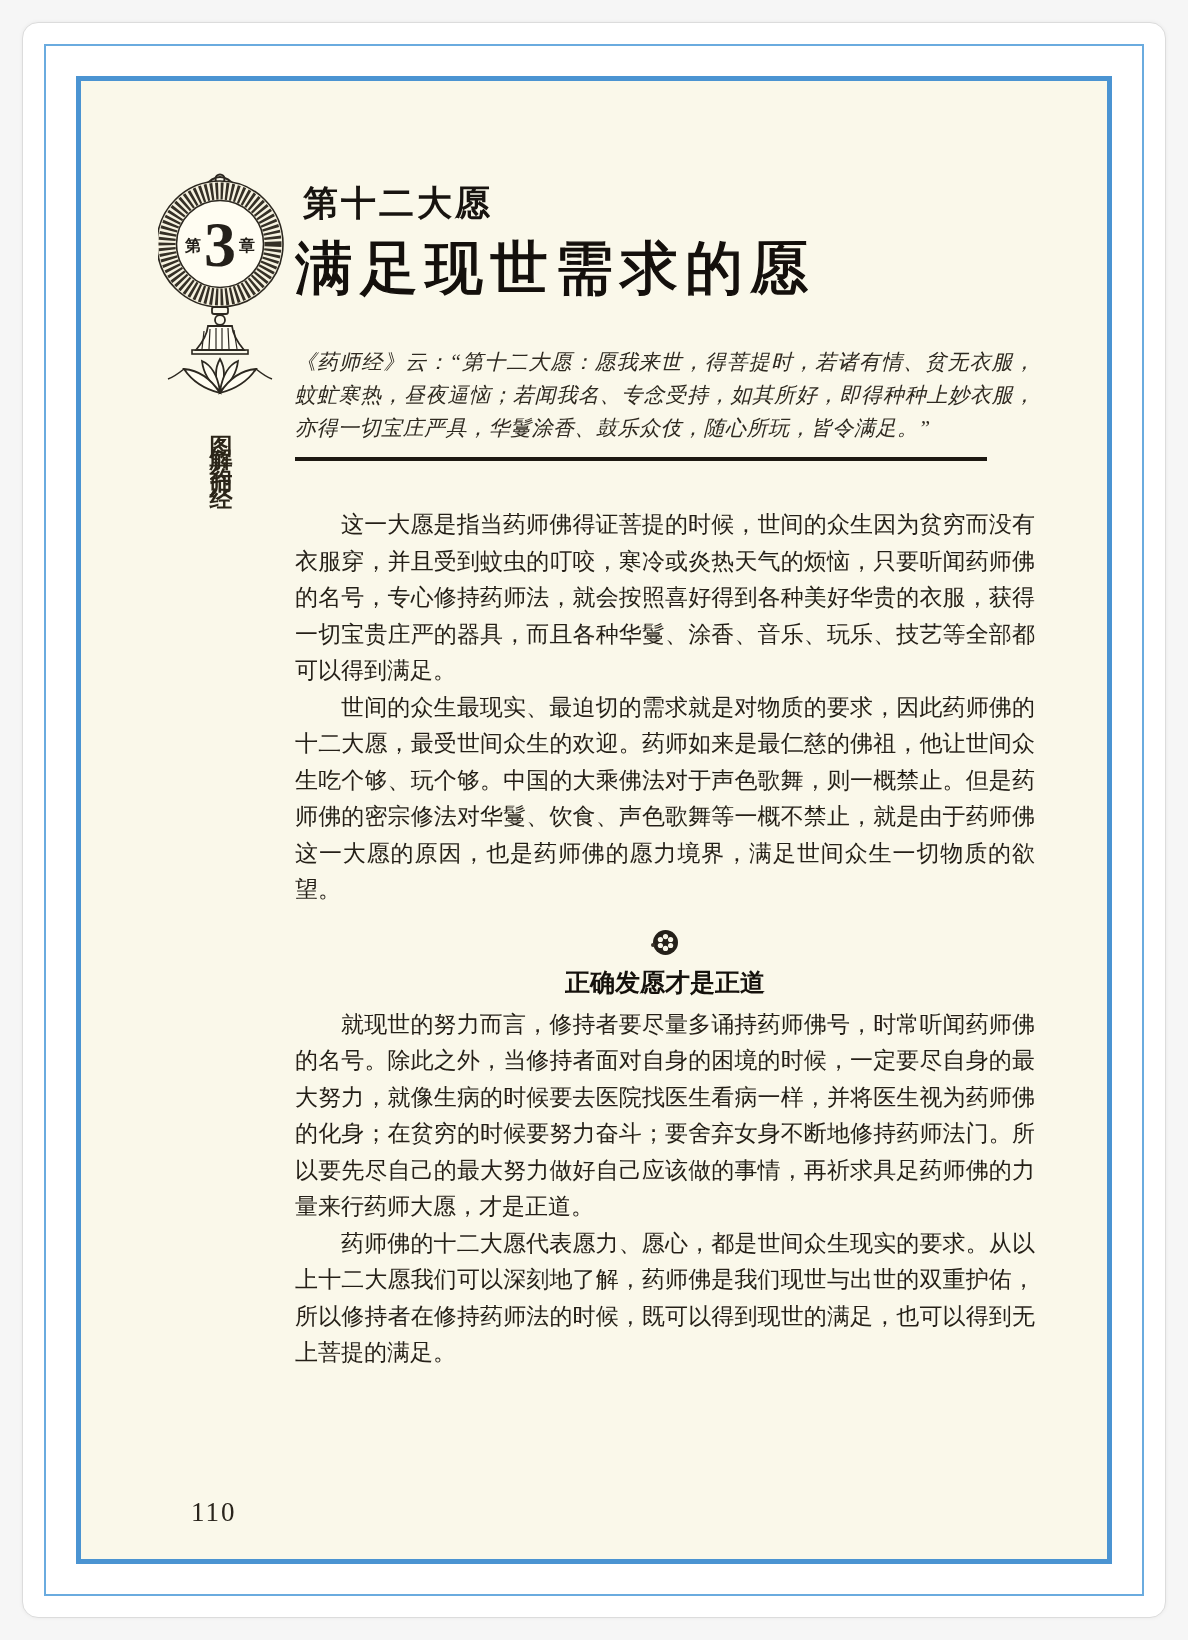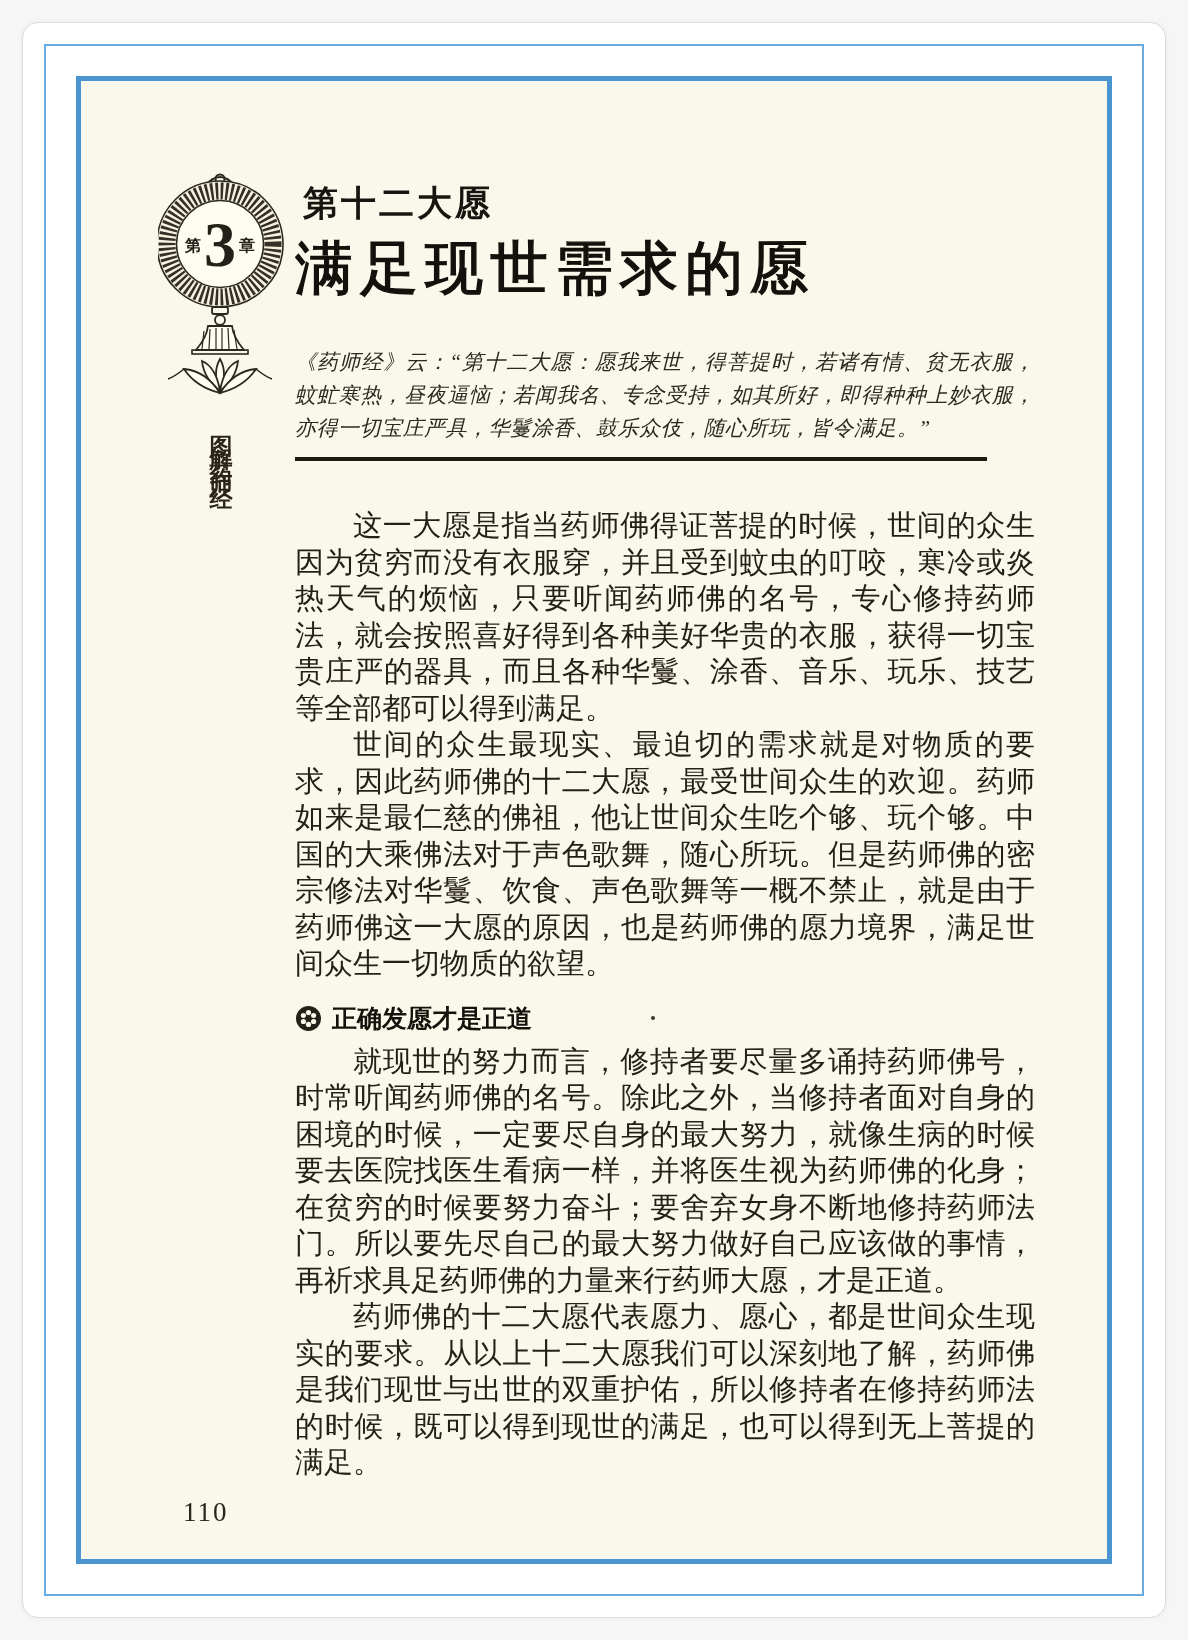--- a/index.html
+++ b/index.html
@@ -78,47 +78,48 @@
     text-align-last:left;
     letter-spacing:0.5px;
   }
   .rule{
     margin-top:12px;
     width:692px;
     border-top:4px solid #1d1912;
   }
   .para{
     margin:0;
-    font-size:29px;
+    font-size:23px;
     line-height:36.5px;
     text-align:justify;
     text-align-last:left;
     text-indent:2em;
     color:#241f17;
   }
   .para.first{margin-top:46px;}
   .section-heading{
     margin:20px 0 8px 0;
     display:flex;
     align-items:center;
     gap:10px;
     font-family:"Liberation Sans","DejaVu Sans",sans-serif;
     font-weight:bold;
     font-size:25px;
     color:#15110c;
     position:relative;
+    flex-direction:column;
   }
   .seal-icon{display:inline-block;line-height:0;}
   .artifact-dot{
     position:absolute;left:356px;top:14px;
     width:4px;height:4px;border-radius:50%;
     background:#3a342a;
   }
   .page-number{
-    position:absolute;left:102px;top:1416px;
+    position:absolute;left:110px;top:1416px;
     font-size:27px;
     color:#2a251d;
     letter-spacing:2px;
   }
   .emblem text{fill:#24201a;}
 </style>
 </head>
 <body>
 
 <div class="page-card">
@@ -158,21 +159,21 @@
         </aside>
 
         <main class="main-col">
           <h2 class="subtitle">第十二大愿</h2>
           <h1 class="title">满足现世需求的愿</h1>
 
           <p class="quote">《药师经》云：“第十二大愿：愿我来世，得菩提时，若诸有情、贫无衣服，蚊虻寒热，昼夜逼恼；若闻我名、专念受持，如其所好，即得种种上妙衣服，亦得一切宝庄严具，华鬘涂香、鼓乐众伎，随心所玩，皆令满足。”</p>
           <div class="rule"></div>
 
           <p class="para first">这一大愿是指当药师佛得证菩提的时候，世间的众生因为贫穷而没有衣服穿，并且受到蚊虫的叮咬，寒冷或炎热天气的烦恼，只要听闻药师佛的名号，专心修持药师法，就会按照喜好得到各种美好华贵的衣服，获得一切宝贵庄严的器具，而且各种华鬘、涂香、音乐、玩乐、技艺等全部都可以得到满足。</p>
-          <p class="para">世间的众生最现实、最迫切的需求就是对物质的要求，因此药师佛的十二大愿，最受世间众生的欢迎。药师如来是最仁慈的佛祖，他让世间众生吃个够、玩个够。中国的大乘佛法对于声色歌舞，随心所玩。但是药师佛的密宗修法对华鬘、饮食、声色歌舞等一概不禁止，就是由于药师佛这一大愿的原因，也是药师佛的愿力境界，满足世间众生一切物质的欲望。</p>
+          <p class="para">世间的众生最现实、最迫切的需求就是对物质的要求，因此药师佛的十二大愿，最受世间众生的欢迎。药师如来是最仁慈的佛祖，他让世间众生吃个够、玩个够。中国的大乘佛法对于声色歌舞，则一概禁止。但是药师佛的密宗修法对华鬘、饮食、声色歌舞等一概不禁止，就是由于药师佛这一大愿的原因，也是药师佛的愿力境界，满足世间众生一切物质的欲望。</p>
 
           <div class="section-heading">
             <svg class="seal-icon" width="27" height="27" viewBox="0 0 27 27">
               <circle cx="13.5" cy="13.5" r="12.5" fill="#25211a"></circle>
               <g fill="#faf8ea">
                 <circle cx="13.5" cy="7.6" r="2.6"></circle>
                 <circle cx="18.6" cy="10.5" r="2.6"></circle>
                 <circle cx="18.6" cy="16.5" r="2.6"></circle>
                 <circle cx="13.5" cy="19.4" r="2.6"></circle>
                 <circle cx="8.4" cy="16.5" r="2.6"></circle>

